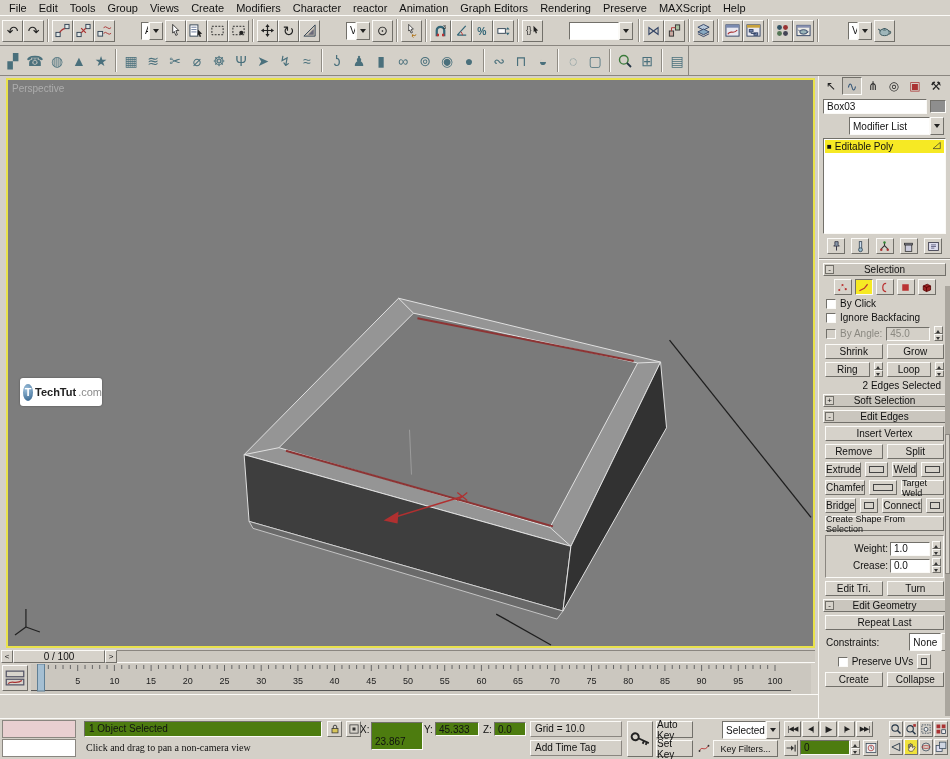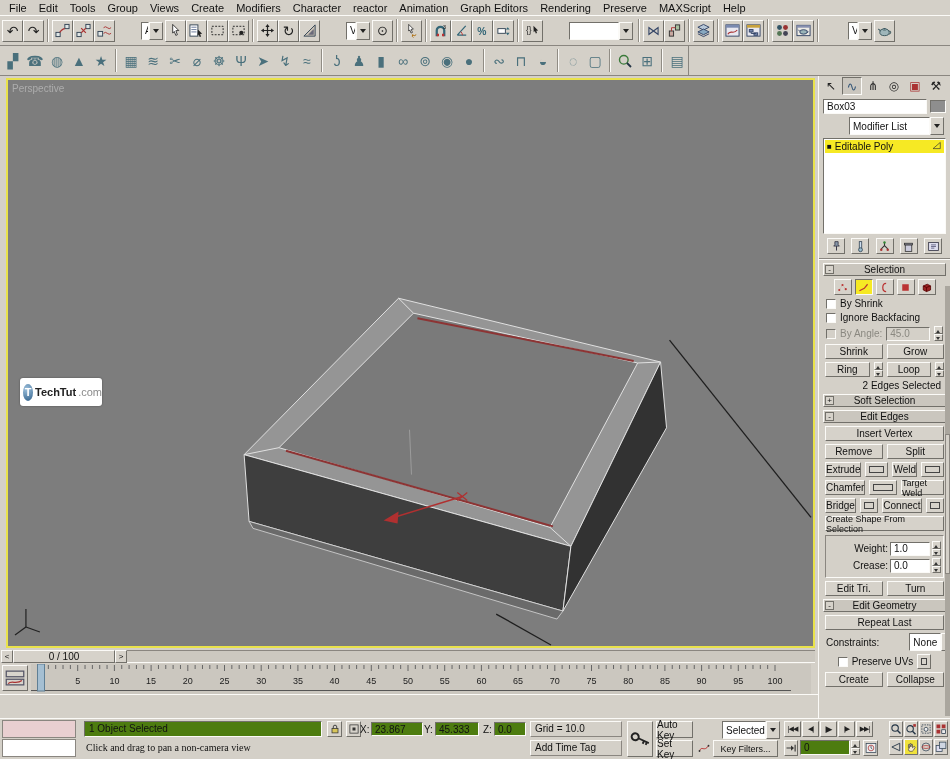--- a/index.html
+++ b/index.html
@@ -35,21 +35,21 @@
   #vp-label { position:absolute; left:4px; top:3px; color:#adadad; font-size:10px; }
   #vp-svg { position:absolute; inset:0; width:100%; height:100%; }
   #watermark { position:absolute; left:12px; top:298px; width:82px; height:28px; background:#fff; border-radius:3px; display:flex; align-items:center; padding-left:3px; gap:2px; box-shadow:0 0 2px rgba(0,0,0,.4); }
   #wm-circle { width:17px; height:17px; border-radius:50%; background:radial-gradient(circle at 35% 30%, #9cc0dc, #2e5f8a); color:#fff; font-size:11px; font-weight:bold; display:flex; align-items:center; justify-content:center; }
   #wm-bold { font-weight:bold; color:#222; font-size:11px; }
   #wm-suffix { color:#8a8a8a; font-size:11px; }
 
   
   #timeslider { height:16px; display:flex; align-items:center; padding-left:1px; }
   .ts-arrow { width:12px; height:13px; font-size:8px; display:flex; align-items:center; justify-content:center; }
-  #ts-btn { width:102px; height:13px; font-size:10px; display:flex; align-items:center; justify-content:center; }
+  #ts-btn { width:92px; height:13px; font-size:10px; display:flex; align-items:center; justify-content:center; }
   #ts-track { flex:1; height:13px; border-top:1px solid #8a8680; border-bottom:1px solid #fbfaf7; background:#ccc8c0; margin-right:3px; }
   #ruler-row { height:30px; display:flex; }
   #mini-curve { width:26px; height:26px; margin:1px 3px 0 2px; display:flex; align-items:center; justify-content:center; }
   #mini-curve svg { width:20px; height:20px; }
   #ruler { flex:1; }
   #gap-row { height:26px; border-top:1px solid #fbfaf7; }
 
   
   #cmd-panel { width:132px; background:#d4d0c8; border-left:1px solid #fbfaf7; font-size:10px; position:relative; overflow:hidden; }
   #cp-tabs { height:20px; display:flex; padding:1px 2px; gap:1px; }
@@ -653,21 +653,21 @@
           </div>
           <div class="so raised">
             <svg viewBox="0 0 16 16">
               <path d="M4 6 L9 4 L13 6 L13 11 L8 13 L4 11 Z" fill="#922" stroke="#500"></path>
               <path d="M4 6 L8 8 L13 6 M8 8 V13" stroke="#500" fill="none"></path>
             </svg>
           </div>
         </div>
       <div class="chk-row">
         <span class="cb"></span>
-        <span>By Shrink</span>
+        <span>By Click</span>
       </div>
       <div class="chk-row">
         <span class="cb"></span>
         <span>Ignore Backfacing</span>
       </div>
       <div class="chk-row">
         <span class="cb dis"></span>
         <span class="dis-t">By Angle:</span>
         <span class="fld gray" style="flex:1">45.0</span>
         <span class="spin">
@@ -796,21 +796,21 @@
       </svg>
     </div>
   <div class="abs sb-icon raised" style="left:346px;top:2px">
       <svg viewBox="0 0 16 16">
         <rect x="2.5" y="2.5" width="11" height="11" fill="none" stroke="#333"></rect>
         <rect x="6" y="6" width="4" height="4" fill="#333"></rect>
       </svg>
     </div>
 
   <span class="abs coord-lab" style="left:360px">X:</span>
-  <div class="abs sunkeng coord-fld" style="left:371px;width:52px;padding:1px 3px">23.867</div>
+  <div class="abs sunkeng coord-fld" style="left:371px;width:52px;padding:13px 3px">23.867</div>
   <span class="abs coord-lab" style="left:424px">Y:</span>
   <div class="abs sunkeng coord-fld" style="left:435px;width:44px;padding:1px 3px">45.333</div>
   <span class="abs coord-lab" style="left:483px">Z:</span>
   <div class="abs sunkeng coord-fld" style="left:494px;width:32px;padding:1px 3px">0.0</div>
 
   <div class="abs" id="grid-pane">Grid = 10.0</div>
   <div class="abs" id="timetag-pane">Add Time Tag</div>
 
   <div class="abs raised" id="key-big">
       <svg viewBox="0 0 16 16">

